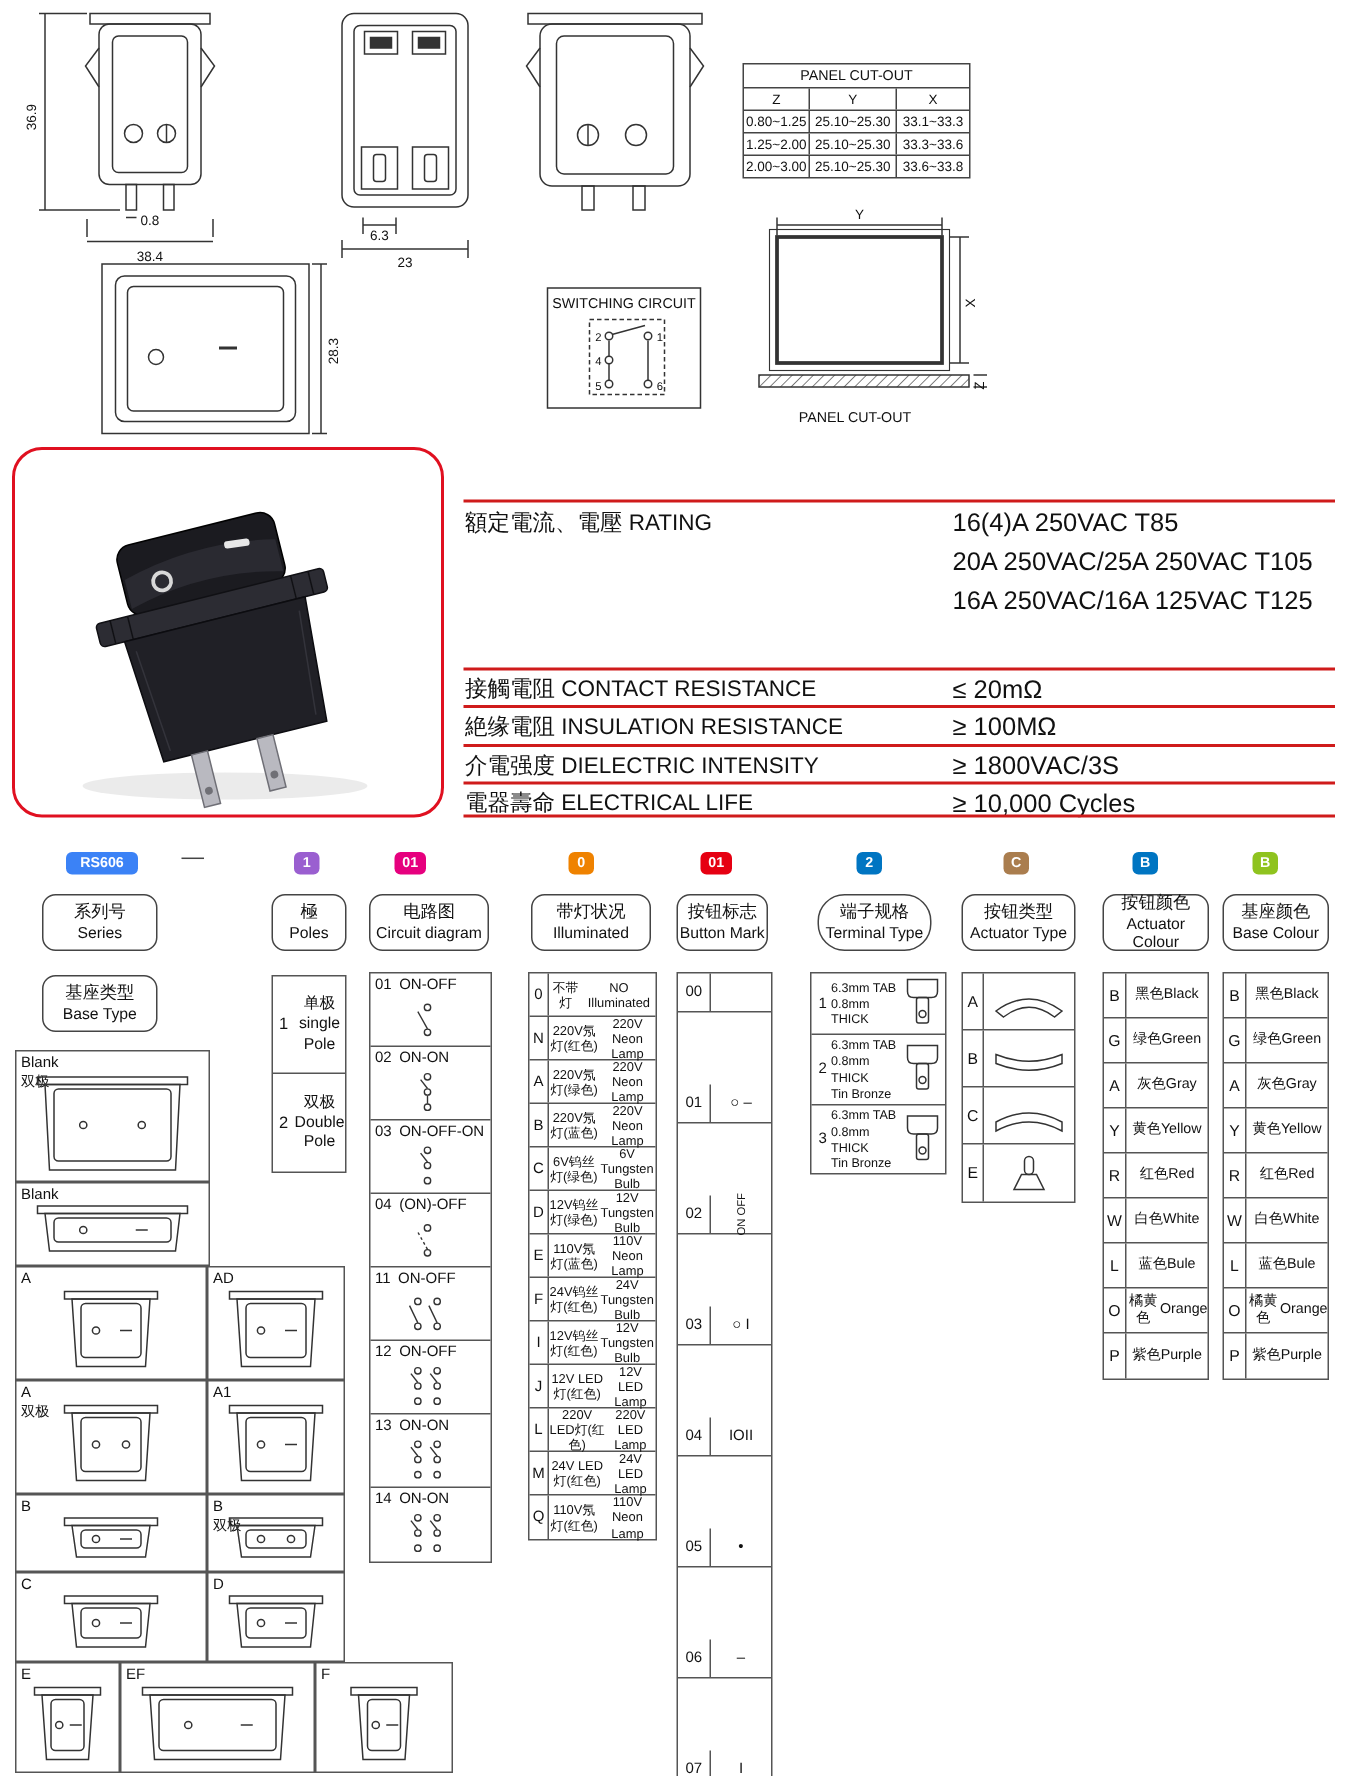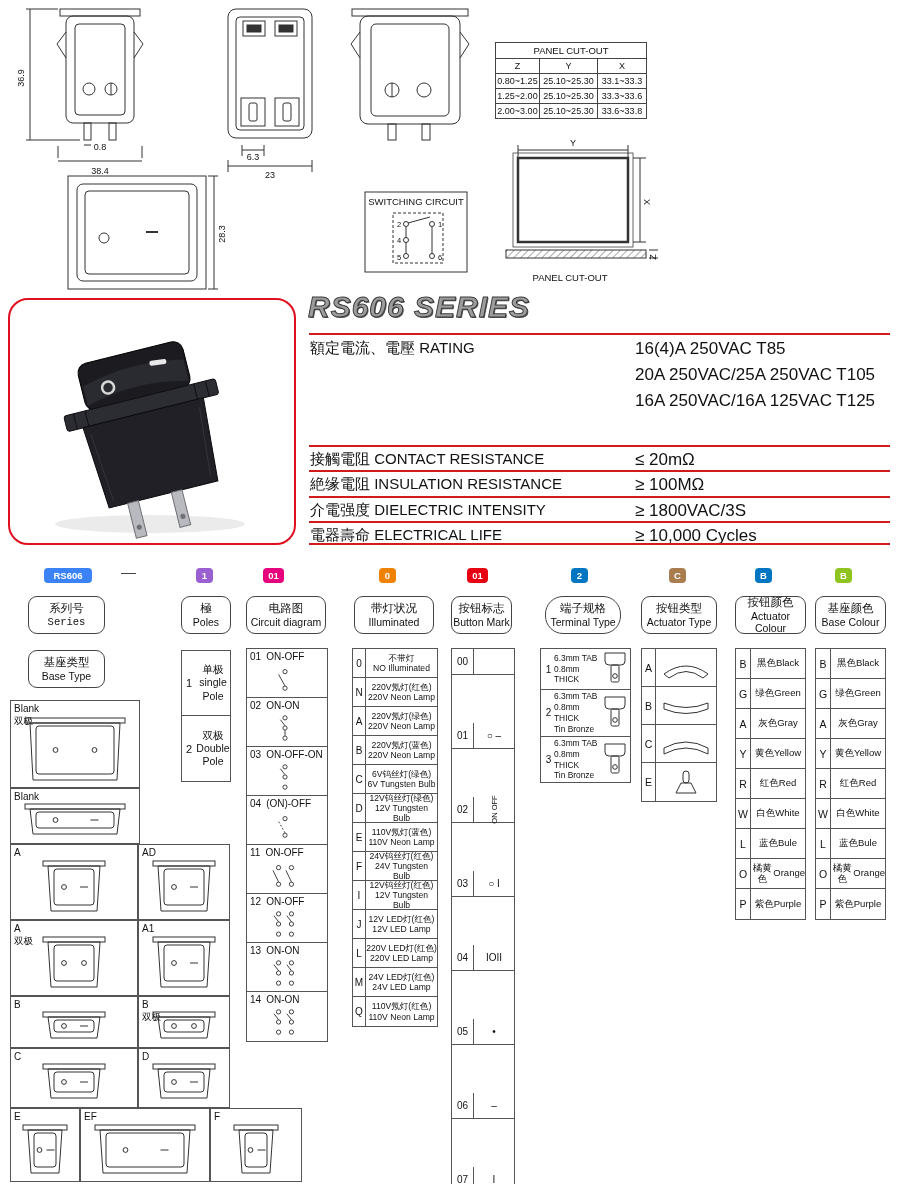--- a/index.html
+++ b/index.html
@@ -41,21 +41,21 @@
 .prow:last-child{border-bottom:none}
 .pcode{width:14px;display:flex;align-items:center;justify-content:center;font-size:11px}
 .ptext{flex:1;display:flex;flex-direction:column;align-items:center;justify-content:center;font-size:10.5px;line-height:1.25}
 .crow{border-bottom:1px solid #555;height:49px;padding:2px 3px;display:flex;flex-direction:column}
 .crow:last-child{border-bottom:none}
 .ctop{display:flex;gap:5px;font-size:10px}
 .cdia{flex:1;display:flex;align-items:center;justify-content:flex-end;padding-right:4px}
 .irow{display:flex;border-bottom:1px solid #555;height:29px}
 .irow:last-child{border-bottom:none}
 .icode{width:13px;border-right:1px solid #555;display:flex;align-items:center;justify-content:center;font-size:10px}
-.itext{flex:1;display:flex;flex-direction:column;align-items:center;justify-content:center;font-size:8.6px;line-height:1.2;text-align:center}
+.itext{flex:1;display:flex;flex-direction:row;align-items:center;justify-content:center;font-size:8.6px;line-height:1.2;text-align:center}
 .mrow{display:flex;border-bottom:1px solid #555;height:26px}
 .mrow:last-child{border-bottom:none}
 .mcode{width:22px;border-right:1px solid #555;display:flex;align-items:center;justify-content:center;font-size:10px}
 .mmark{flex:1;display:flex;align-items:center;justify-content:center;font-size:10px}
 .mmark.vert{transform:rotate(-90deg);font-size:7.5px;white-space:nowrap}
 .trow{display:flex;border-bottom:1px solid #555;min-height:41px;align-items:center;padding:1px 2px}
 .trow:last-child{border-bottom:none}
 .tcode{width:11px;font-size:10px;text-align:center}
 .ttext{flex:1;font-size:8.4px;line-height:1.3}
 .ticon{width:26px}
@@ -227,21 +227,20 @@
         <path d="M84 120 L90 190" stroke="#33333b" fill="none"></path>
         <path d="M196 120 L190 190" stroke="#33333b" fill="none"></path>
         <rect x="103" y="196" width="11" height="36" fill="#b9b9c0" stroke="#6f6f76"></rect>
         <circle cx="108.5" cy="222" r="2.6" fill="#707076"></circle>
         <rect x="148" y="196" width="11" height="36" fill="#b9b9c0" stroke="#6f6f76"></rect>
         <circle cx="153.5" cy="222" r="2.6" fill="#707076"></circle>
       </g>
     </svg>
   </div>
 
-  <div class="series-title">RS606 SERIES</div>
   <div class="hr" style="top:333px"></div>
   <div class="spec-label" style="top:339px">額定電流、電壓 RATING</div>
   <div class="spec-value" style="top:339px">16(4)A 250VAC T85</div>
   <div class="spec-value" style="top:365px">20A 250VAC/25A 250VAC T105</div>
   <div class="spec-value" style="top:391px">16A 250VAC/16A 125VAC T125</div>
   <div class="hr" style="top:445px"></div>
   <div class="spec-label" style="top:450px">接觸電阻 CONTACT RESISTANCE</div>
   <div class="spec-value" style="top:450px">≤ 20mΩ</div>
   <div class="hr" style="top:470px"></div>
   <div class="spec-label" style="top:475px">絶缘電阻 INSULATION RESISTANCE</div>
@@ -257,21 +256,21 @@
 <div class="badge" style="left: 44px; width: 48px; background: #3b82f6;">RS606</div>
     <div class="badge" style="left: 196px; width: 17px; background: rgb(154, 95, 208);">1</div>
     <div class="badge" style="left: 263px; width: 21px; background: rgb(230, 0, 126);">01</div>
     <div class="badge" style="left: 379px; width: 17px; background: rgb(239, 130, 0);">0</div>
     <div class="badge" style="left: 467px; width: 21px; background: rgb(230, 0, 18);">01</div>
     <div class="badge" style="left: 571px; width: 17px; background: rgb(0, 117, 194);">2</div>
     <div class="badge" style="left: 669px; width: 17px; background: rgb(170, 125, 78);">C</div>
     <div class="badge" style="left: 755px; width: 17px; background: rgb(0, 117, 194);">B</div>
     <div class="badge" style="left: 835px; width: 17px; background: rgb(143, 195, 31);">B</div>
     <div class="sep">—</div>
-    <div class="colhead" style="left: 28px; width: 77px; font-family: Liberation Mono, monospace;">
+    <div class="colhead" style="left: 28px; width: 77px;">
       <div class="cn">系列号</div>
       <div class="en">Series</div>
     </div>
     <div class="colhead" style="left: 181px; width: 50px;">
       <div class="cn">極</div>
       <div class="en">Poles</div>
     </div>
     <div class="colhead" style="left: 246px; width: 80px;">
       <div class="cn">电路图</div>
       <div class="en">Circuit diagram</div>

